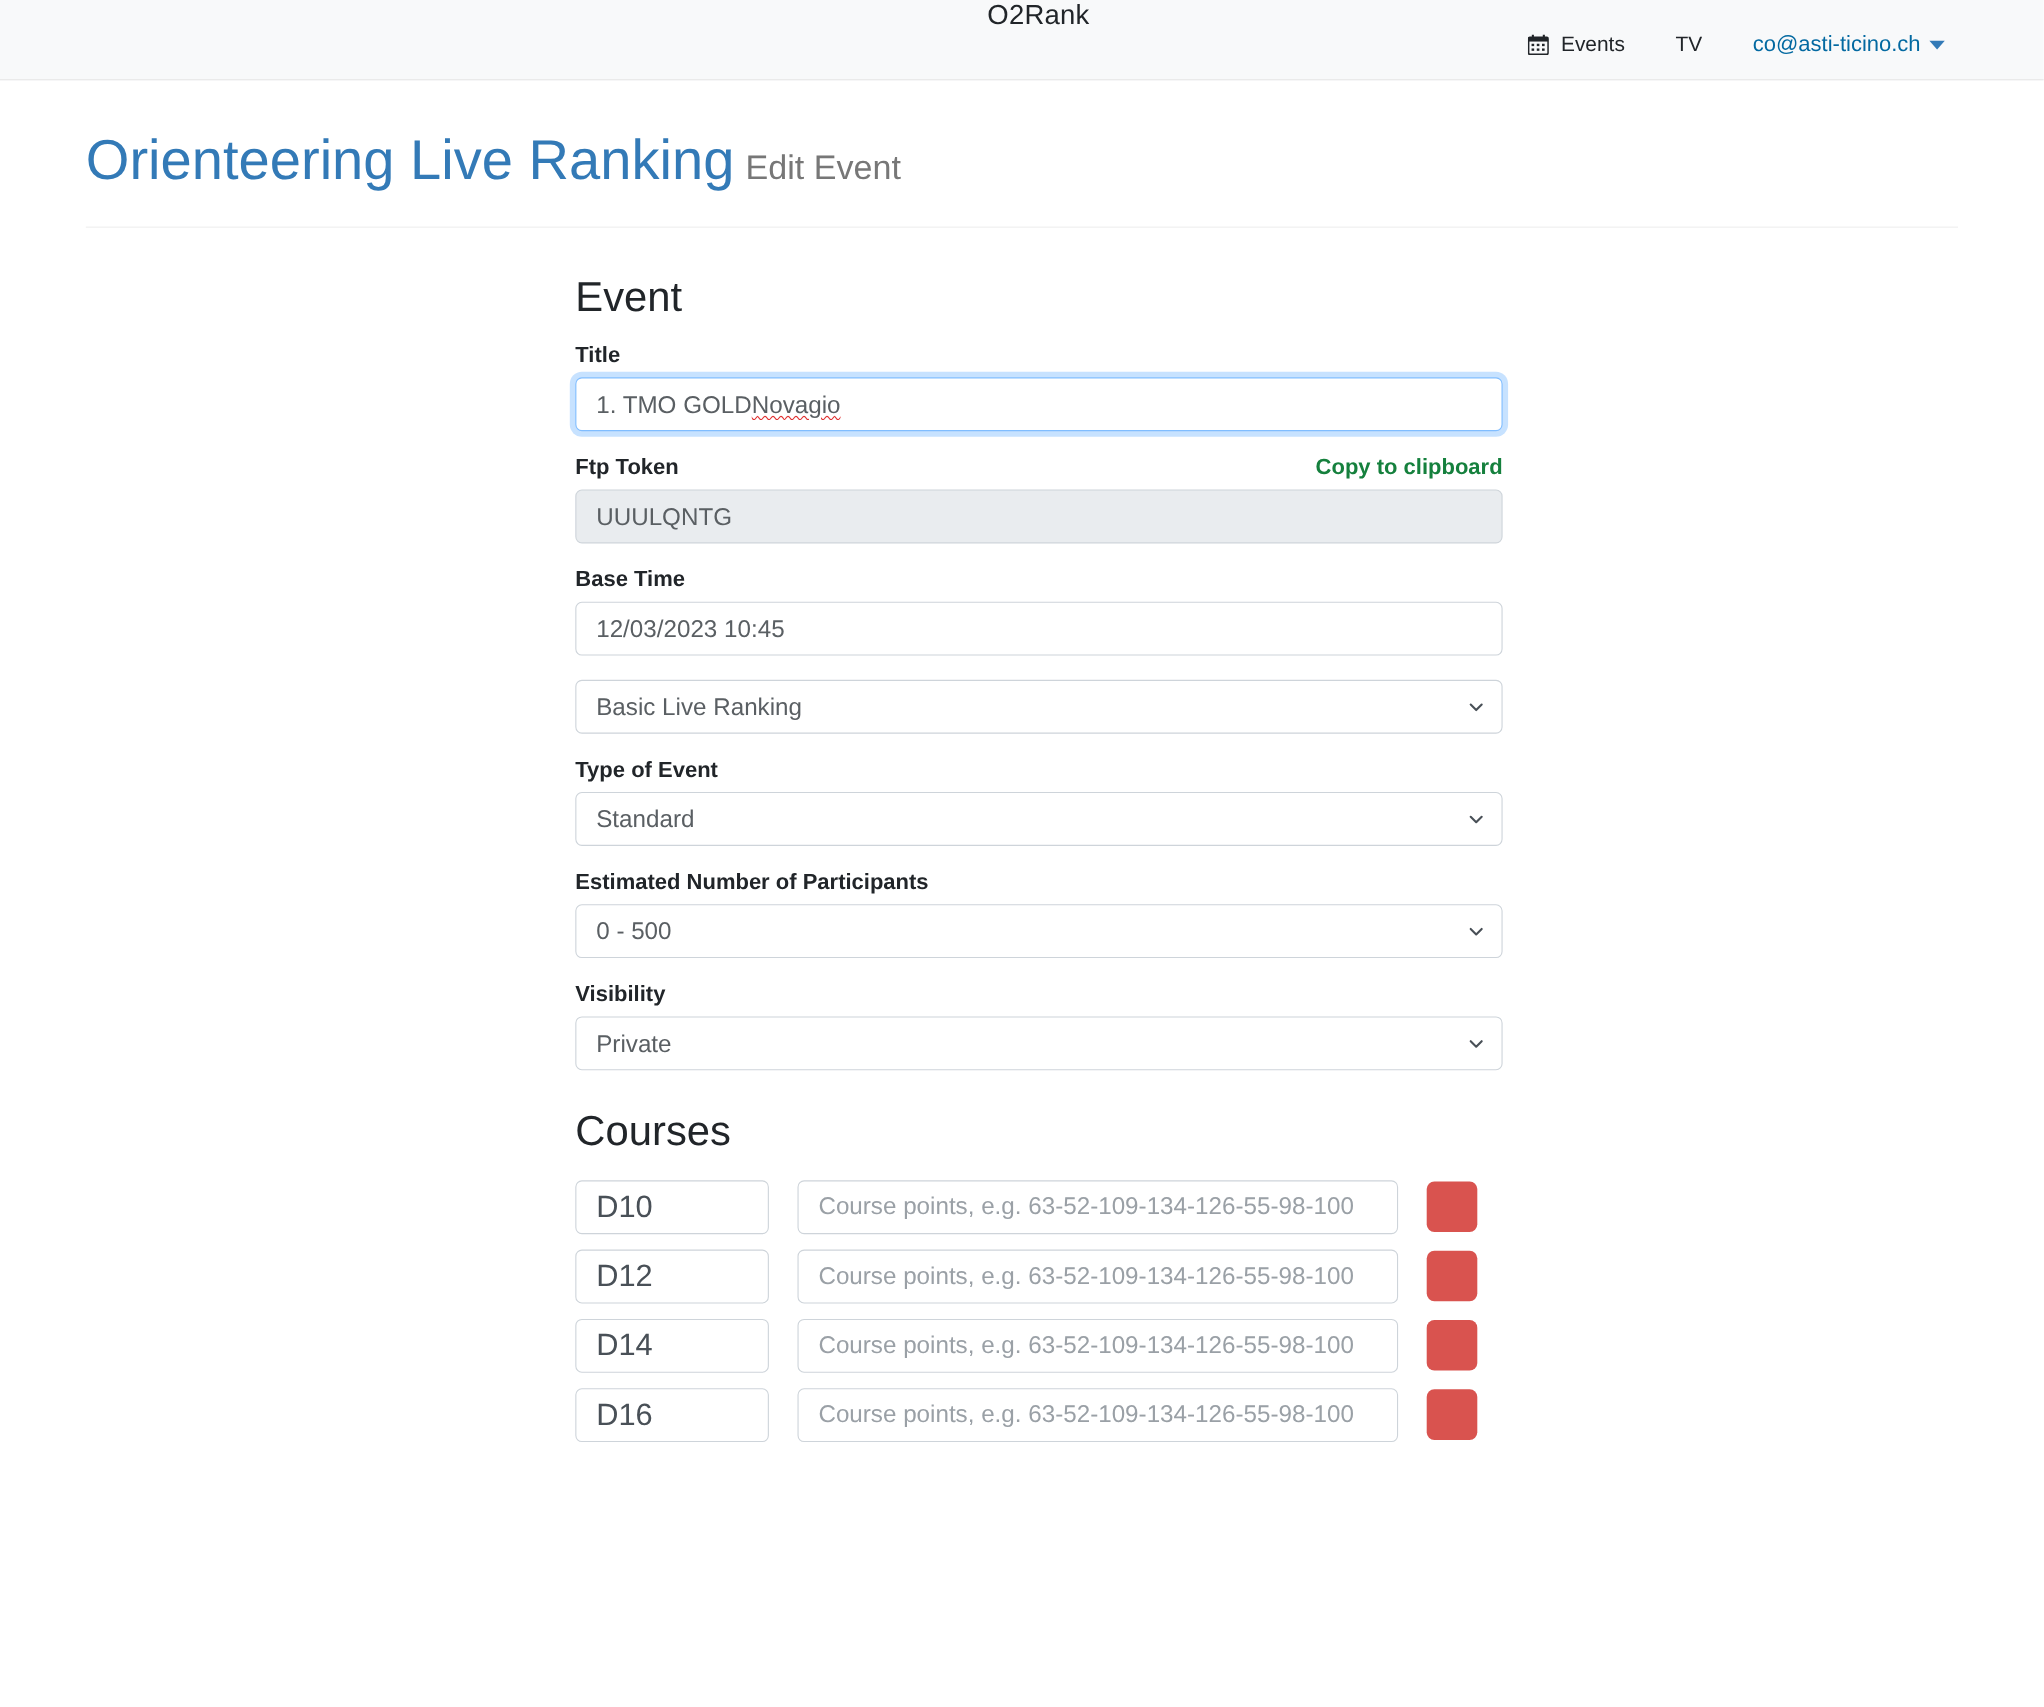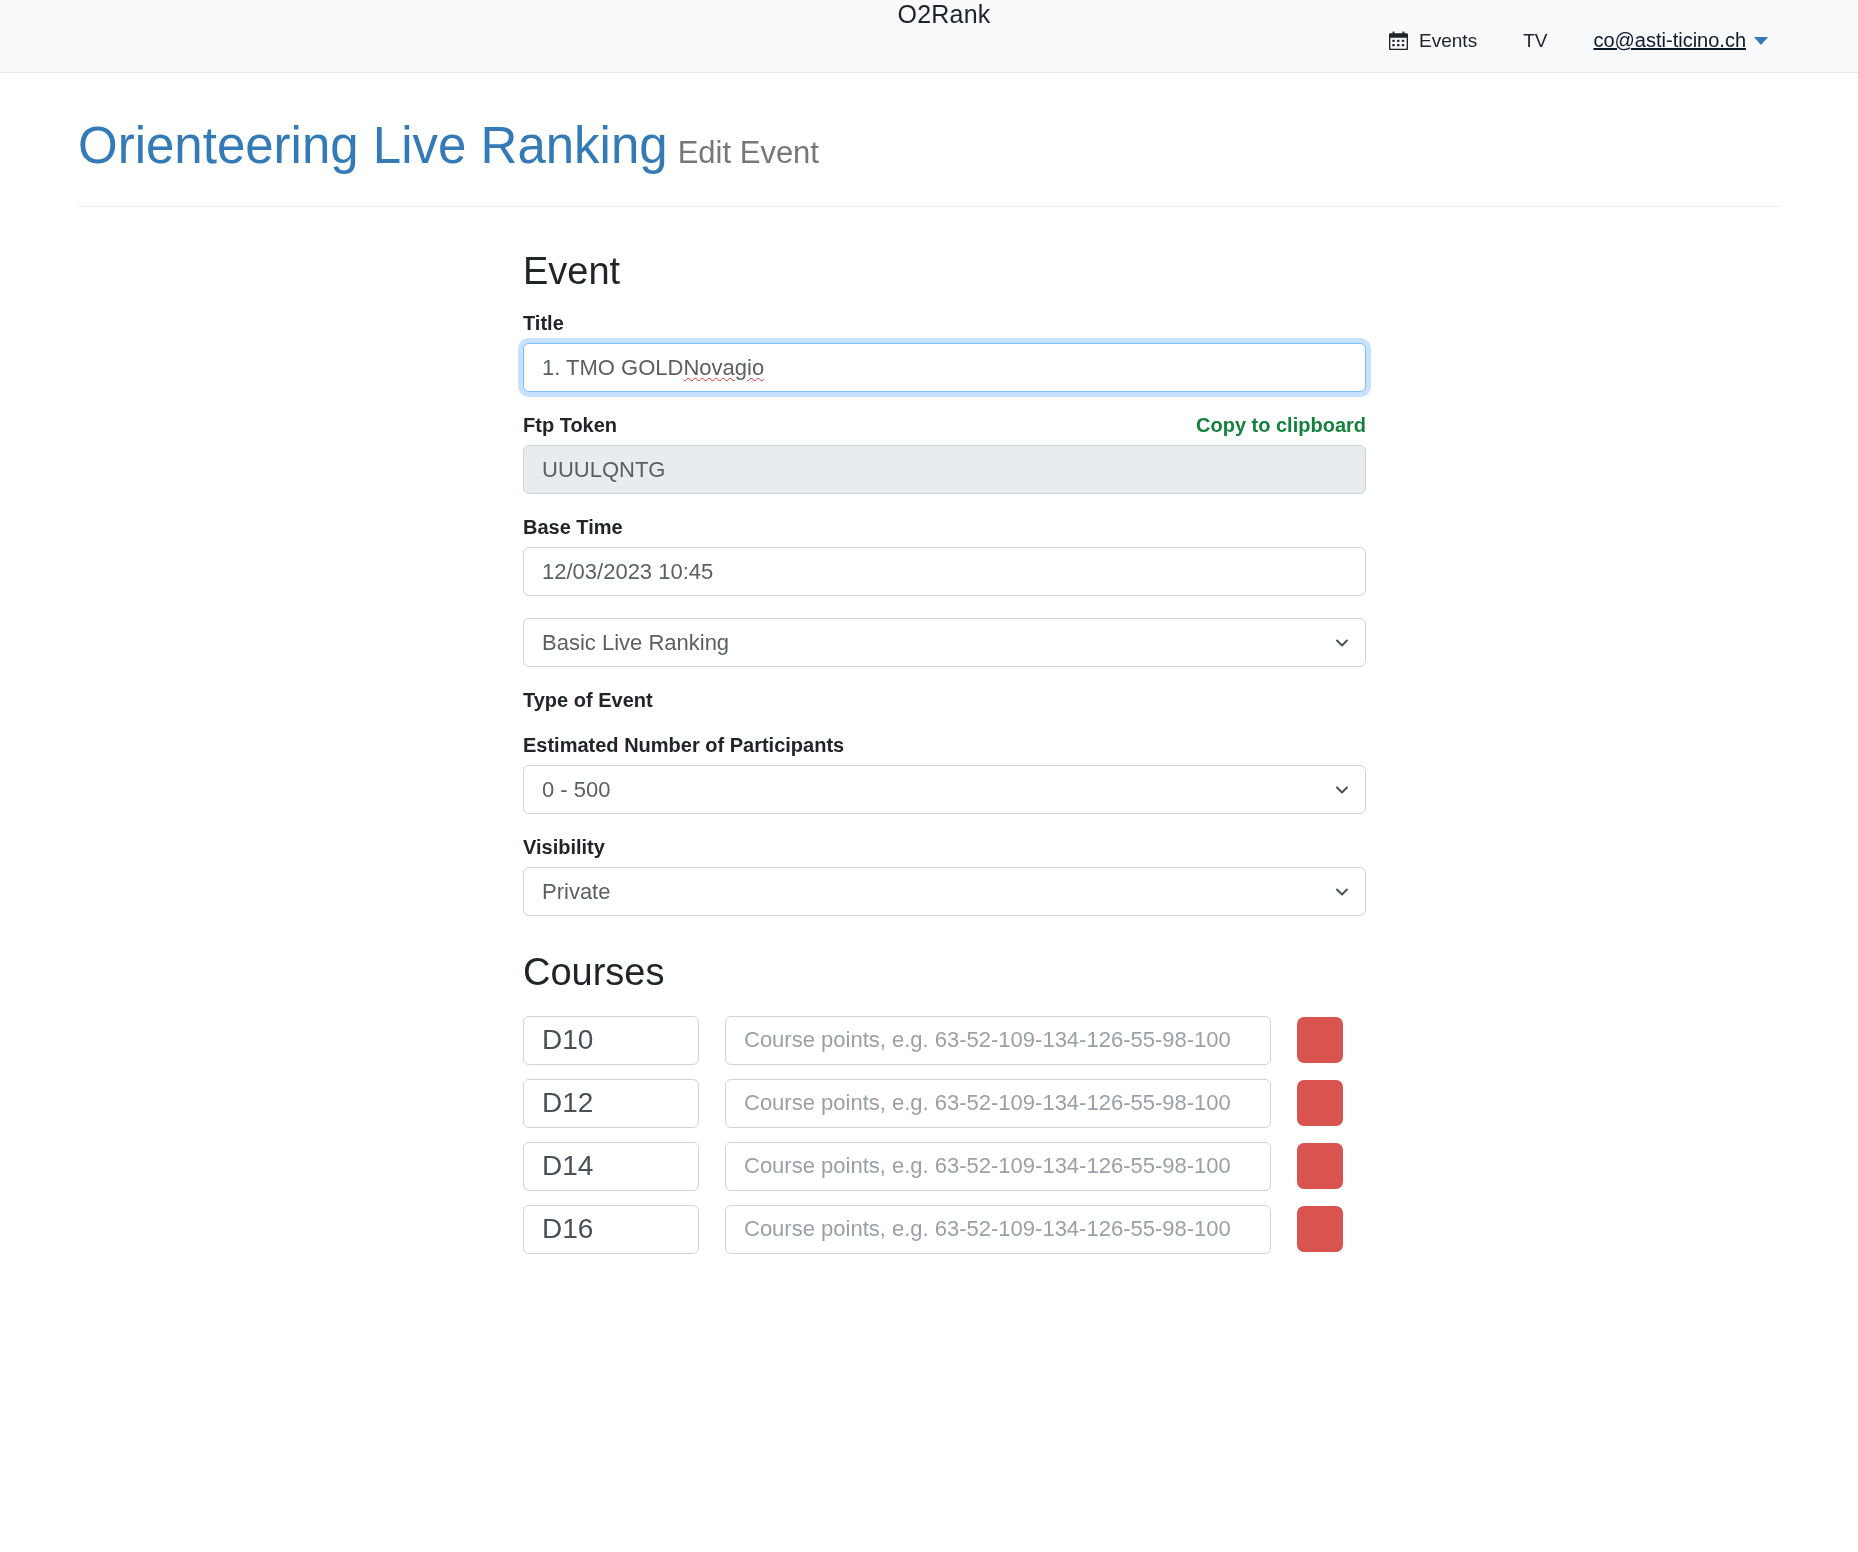--- a/index.html
+++ b/index.html
@@ -37,26 +37,25 @@
   .nav-link {
     font-size: 19px;
     color: #212529;
     display: flex;
     align-items: center;
     gap: 10px;
     white-space: nowrap;
   }
   .nav-user {
     font-size: 20px;
-    color: #0f172a;
+    color: #0369a1;
     display: flex;
     align-items: center;
     gap: 8px;
     white-space: nowrap;
-    text-decoration: underline;
   }
   .caret {
     width: 0; height: 0;
     border-left: 7px solid transparent;
     border-right: 7px solid transparent;
     border-top: 8px solid #337ab7;
     display: inline-block;
   }
   .cal-icon { display: inline-flex; align-items: center; margin-right: 1px; }
 
@@ -273,20 +272,28 @@
       <span class="chev">
         <svg width="14" height="14" viewBox="0 0 14 14">
             <path d="M2 4.5 L7 9.5 L12 4.5" fill="none" stroke="#495057" stroke-width="1.9" stroke-linecap="round" stroke-linejoin="round"></path>
           </svg>
       </span>
     </div>
   </div>
 
   <div class="form-group">
     <label class="ctrl-label">Type of Event</label>
+    <div class="ctrl select">
+      <span>Standard</span>
+      <span class="chev">
+        <svg width="14" height="14" viewBox="0 0 14 14">
+            <path d="M2 4.5 L7 9.5 L12 4.5" fill="none" stroke="#495057" stroke-width="1.9" stroke-linecap="round" stroke-linejoin="round"></path>
+          </svg>
+      </span>
+    </div>
   </div>
 
   <div class="form-group">
     <label class="ctrl-label">Estimated Number of Participants</label>
     <div class="ctrl select">
       <span>0 - 500</span>
       <span class="chev">
         <svg width="14" height="14" viewBox="0 0 14 14">
             <path d="M2 4.5 L7 9.5 L12 4.5" fill="none" stroke="#495057" stroke-width="1.9" stroke-linecap="round" stroke-linejoin="round"></path>
           </svg>

